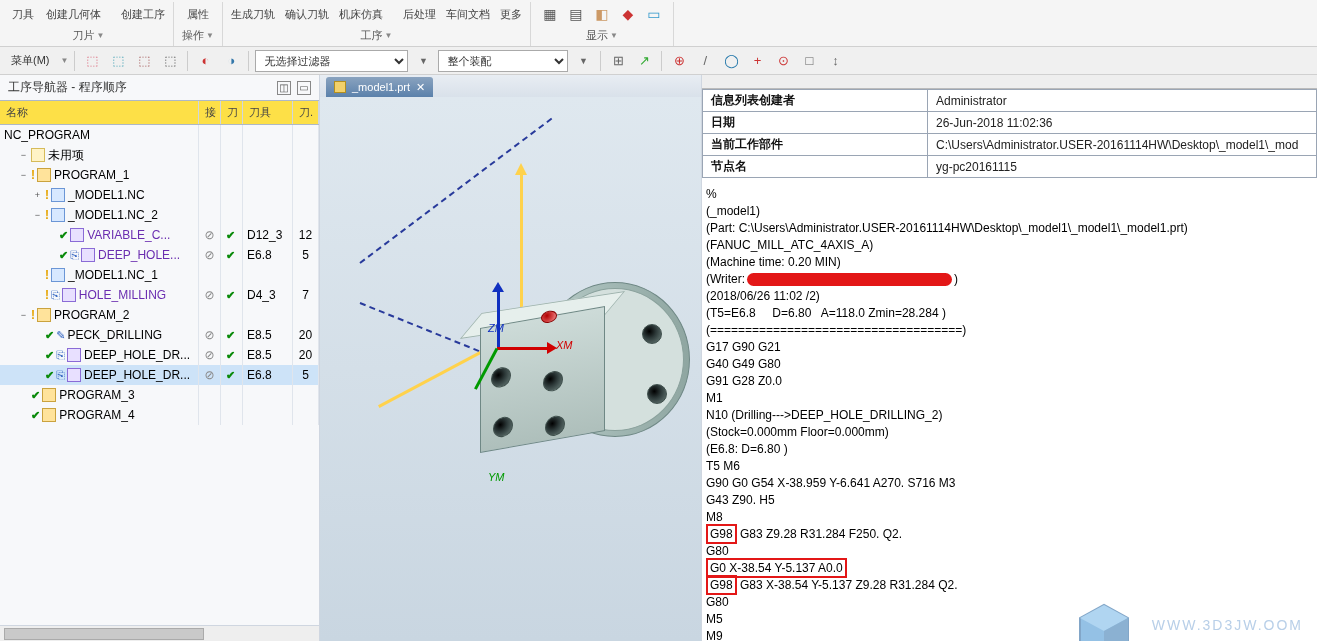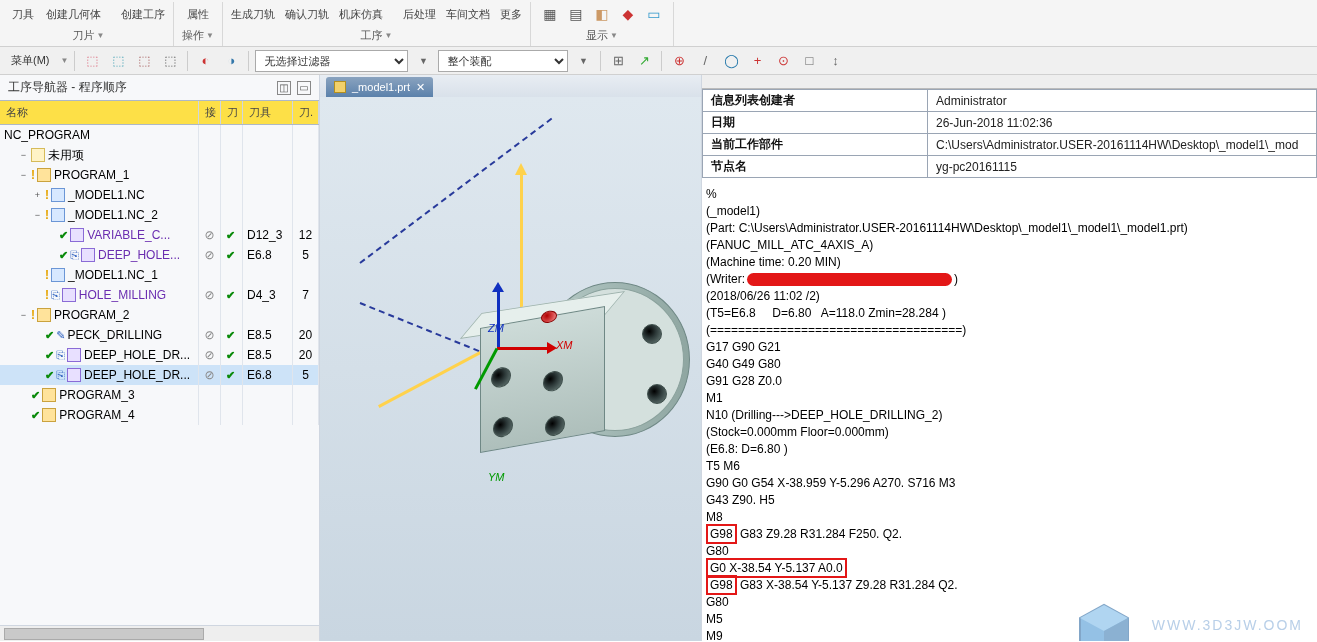--- a/index.html
+++ b/index.html
@@ -512,21 +512,21 @@
 <span>(T5=E6.8     D=6.80   A=118.0 Zmin=28.284 )</span>
 <span>(====================================)</span>
 <span>G17 G90 G21</span>
 <span>G40 G49 G80</span>
 <span>G91 G28 Z0.0</span>
 <span>M1</span>
 <span>N10 (Drilling---&gt;DEEP_HOLE_DRILLING_2)</span>
 <span>(Stock=0.000mm Floor=0.000mm)</span>
 <span>(E6.8: D=6.80 )</span>
 <span>T5 M6</span>
-<span>G90 G0 G54 X-38.959 Y-5.296 A270. S716 M3</span>
+<span>G90 G0 G54 X-38.959 Y-6.641 A270. S716 M3</span>
 <span>G43 Z90. H5</span>
 <span>M8</span>
 <span class="hlbox">G98</span><span> G83 Z9.28 R31.284 F250. Q2.</span>
 <span>G80</span>
 <span class="hlbox">G0 X-38.54 Y-5.137 A0.0</span>
 <span class="hlbox">G98</span><span> G83 X-38.54 Y-5.137 Z9.28 R31.284 Q2.</span>
 <span>G80</span>
 <span>M5</span>
 <span>M9</span>
 

